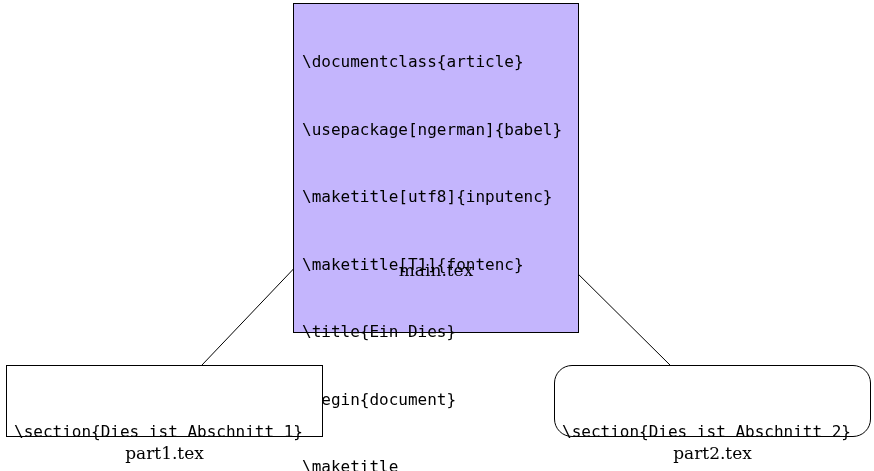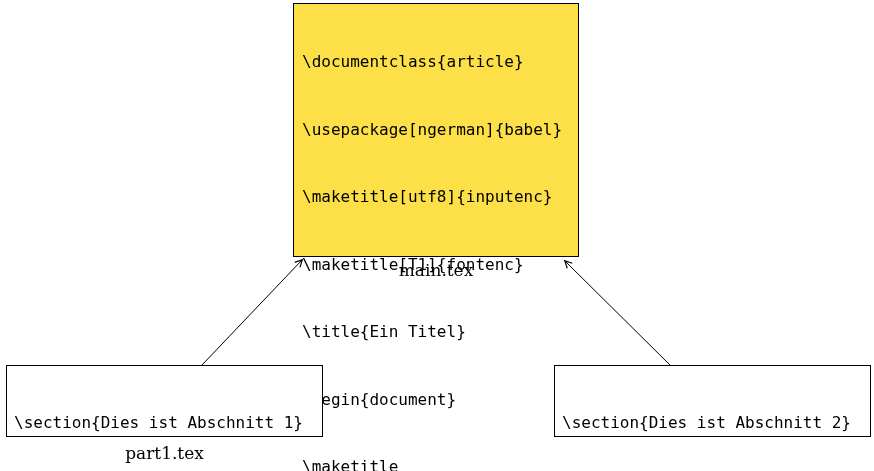--- a/index.html
+++ b/index.html
@@ -21,33 +21,33 @@
     border: 1px solid #000000;
     font-size: 16px;
     line-height: 22.5px;
     color: #000000;
     white-space: pre;
   }
   .main-box {
     left: 293px;
     top: 3px;
     width: 286px;
-    height: 254px;
+    height: 330px;
     padding: 2px 8px;
-    background: #fde047;
+    background: #c4b5fd;
   }
   .part-box {
     top: 365px;
     width: 317px;
     height: 72px;
-    padding: 1px 7px;
+    padding: 10px 7px;
     background: #ffffff;
   }
   .part1-box { left: 6px; }
-  .part2-box { left: 554px; }
+  .part2-box { left: 554px; border-radius: 18px; }
   .file-label {
     position: absolute;
     text-align: center;
     font-family: "DejaVu Serif", serif;
     font-size: 17px;
     color: #000000;
   }
   .main-label { left: 293px; top: 260px; width: 286px; }
   .part1-label { left: 6px; top: 443px; width: 317px; }
   .part2-label { left: 554px; top: 443px; width: 317px; }
@@ -74,21 +74,21 @@
     </defs>
     <line x1="202" y1="365" x2="302" y2="260" stroke="#000000" stroke-width="1" marker-end="url(#arrowhead)"></line>
     <line x1="671" y1="366" x2="565" y2="261" stroke="#000000" stroke-width="1" marker-end="url(#arrowhead)"></line>
   </svg>
 
   <div class="file-box main-box">
     <div class="code-line">\documentclass{article}</div>
     <div class="code-line">\usepackage[ngerman]{babel}</div>
     <div class="code-line">\maketitle[utf8]{inputenc}</div>
     <div class="code-line">\maketitle[T1]{fontenc}</div>
-    <div class="code-line">\title{Ein Titel}</div>
+    <div class="code-line">\title{Ein Dies}</div>
     <div class="code-line">\begin{document}</div>
     <div class="code-line">\maketitle</div>
     
     
     
     
   </div>
   <div class="file-label main-label">main.tex</div>
 
   <div class="file-box part-box part1-box">
@@ -96,14 +96,15 @@
     
     
   </div>
   <div class="file-label part1-label">part1.tex</div>
 
   <div class="file-box part-box part2-box">
     <div class="code-line">\section{Dies ist Abschnitt 2}</div>
     
     
   </div>
+  <div class="file-label part2-label">part2.tex</div>
 
 </div>
 
 </body></html>

